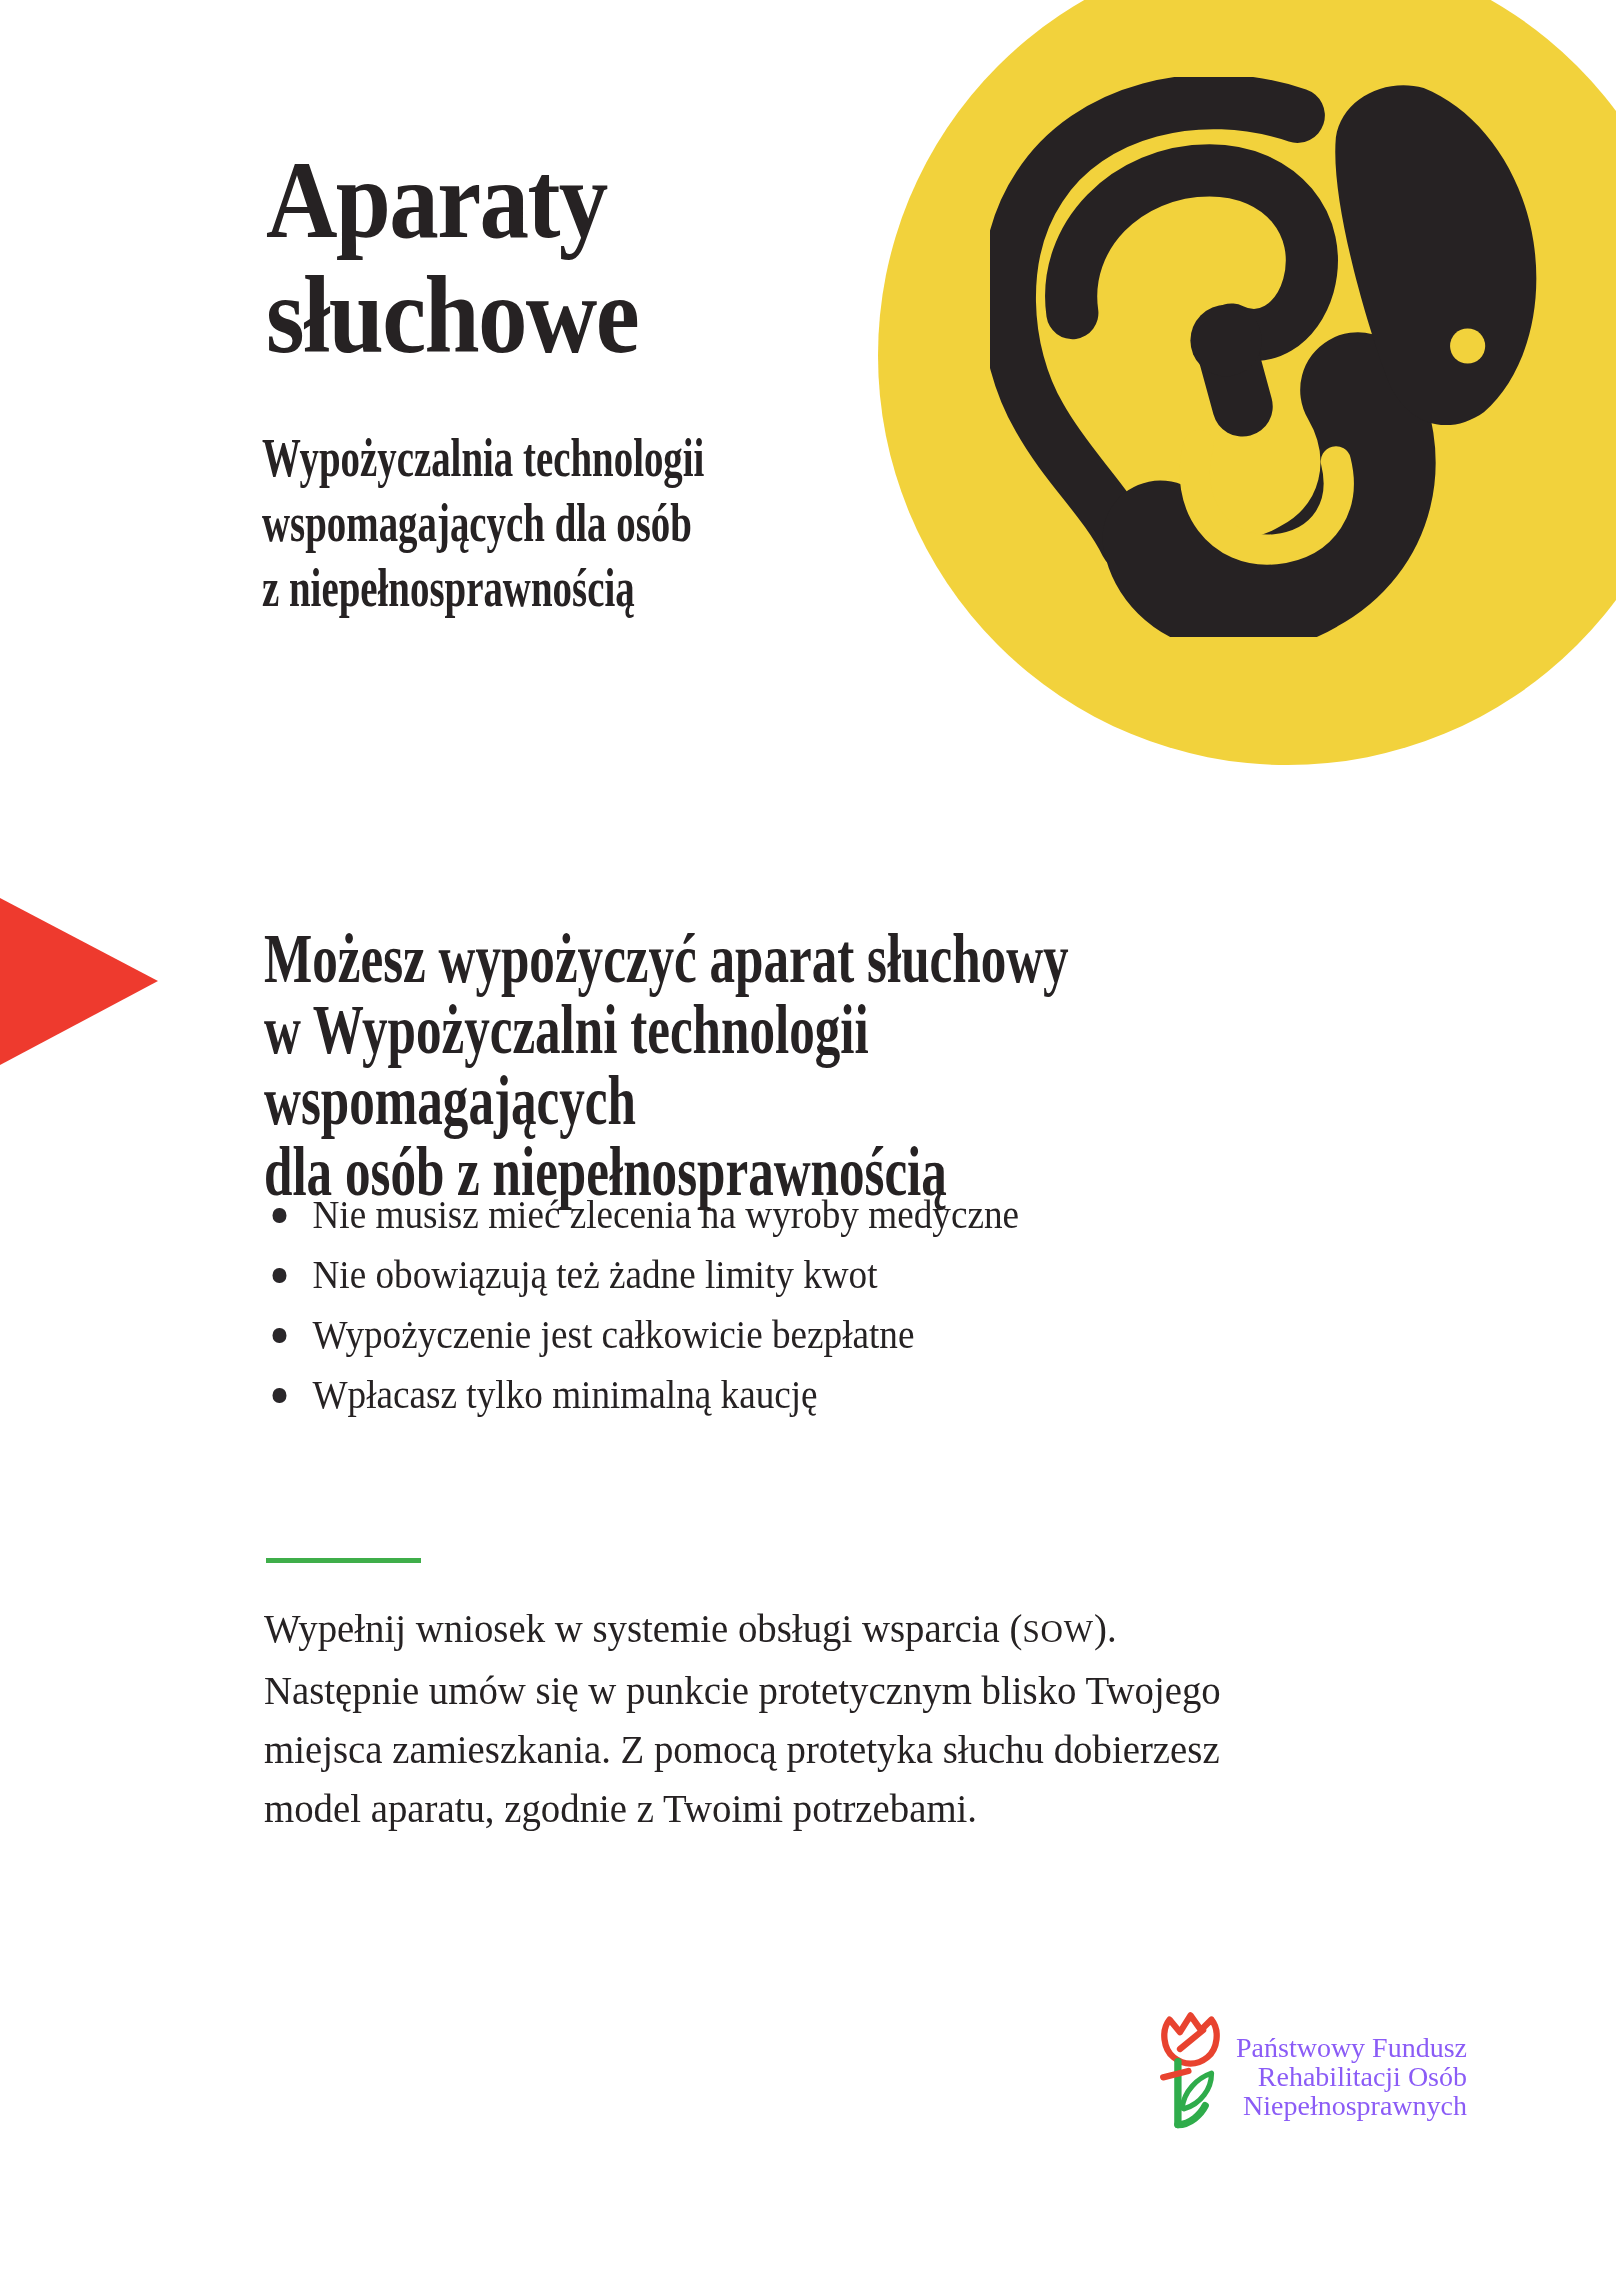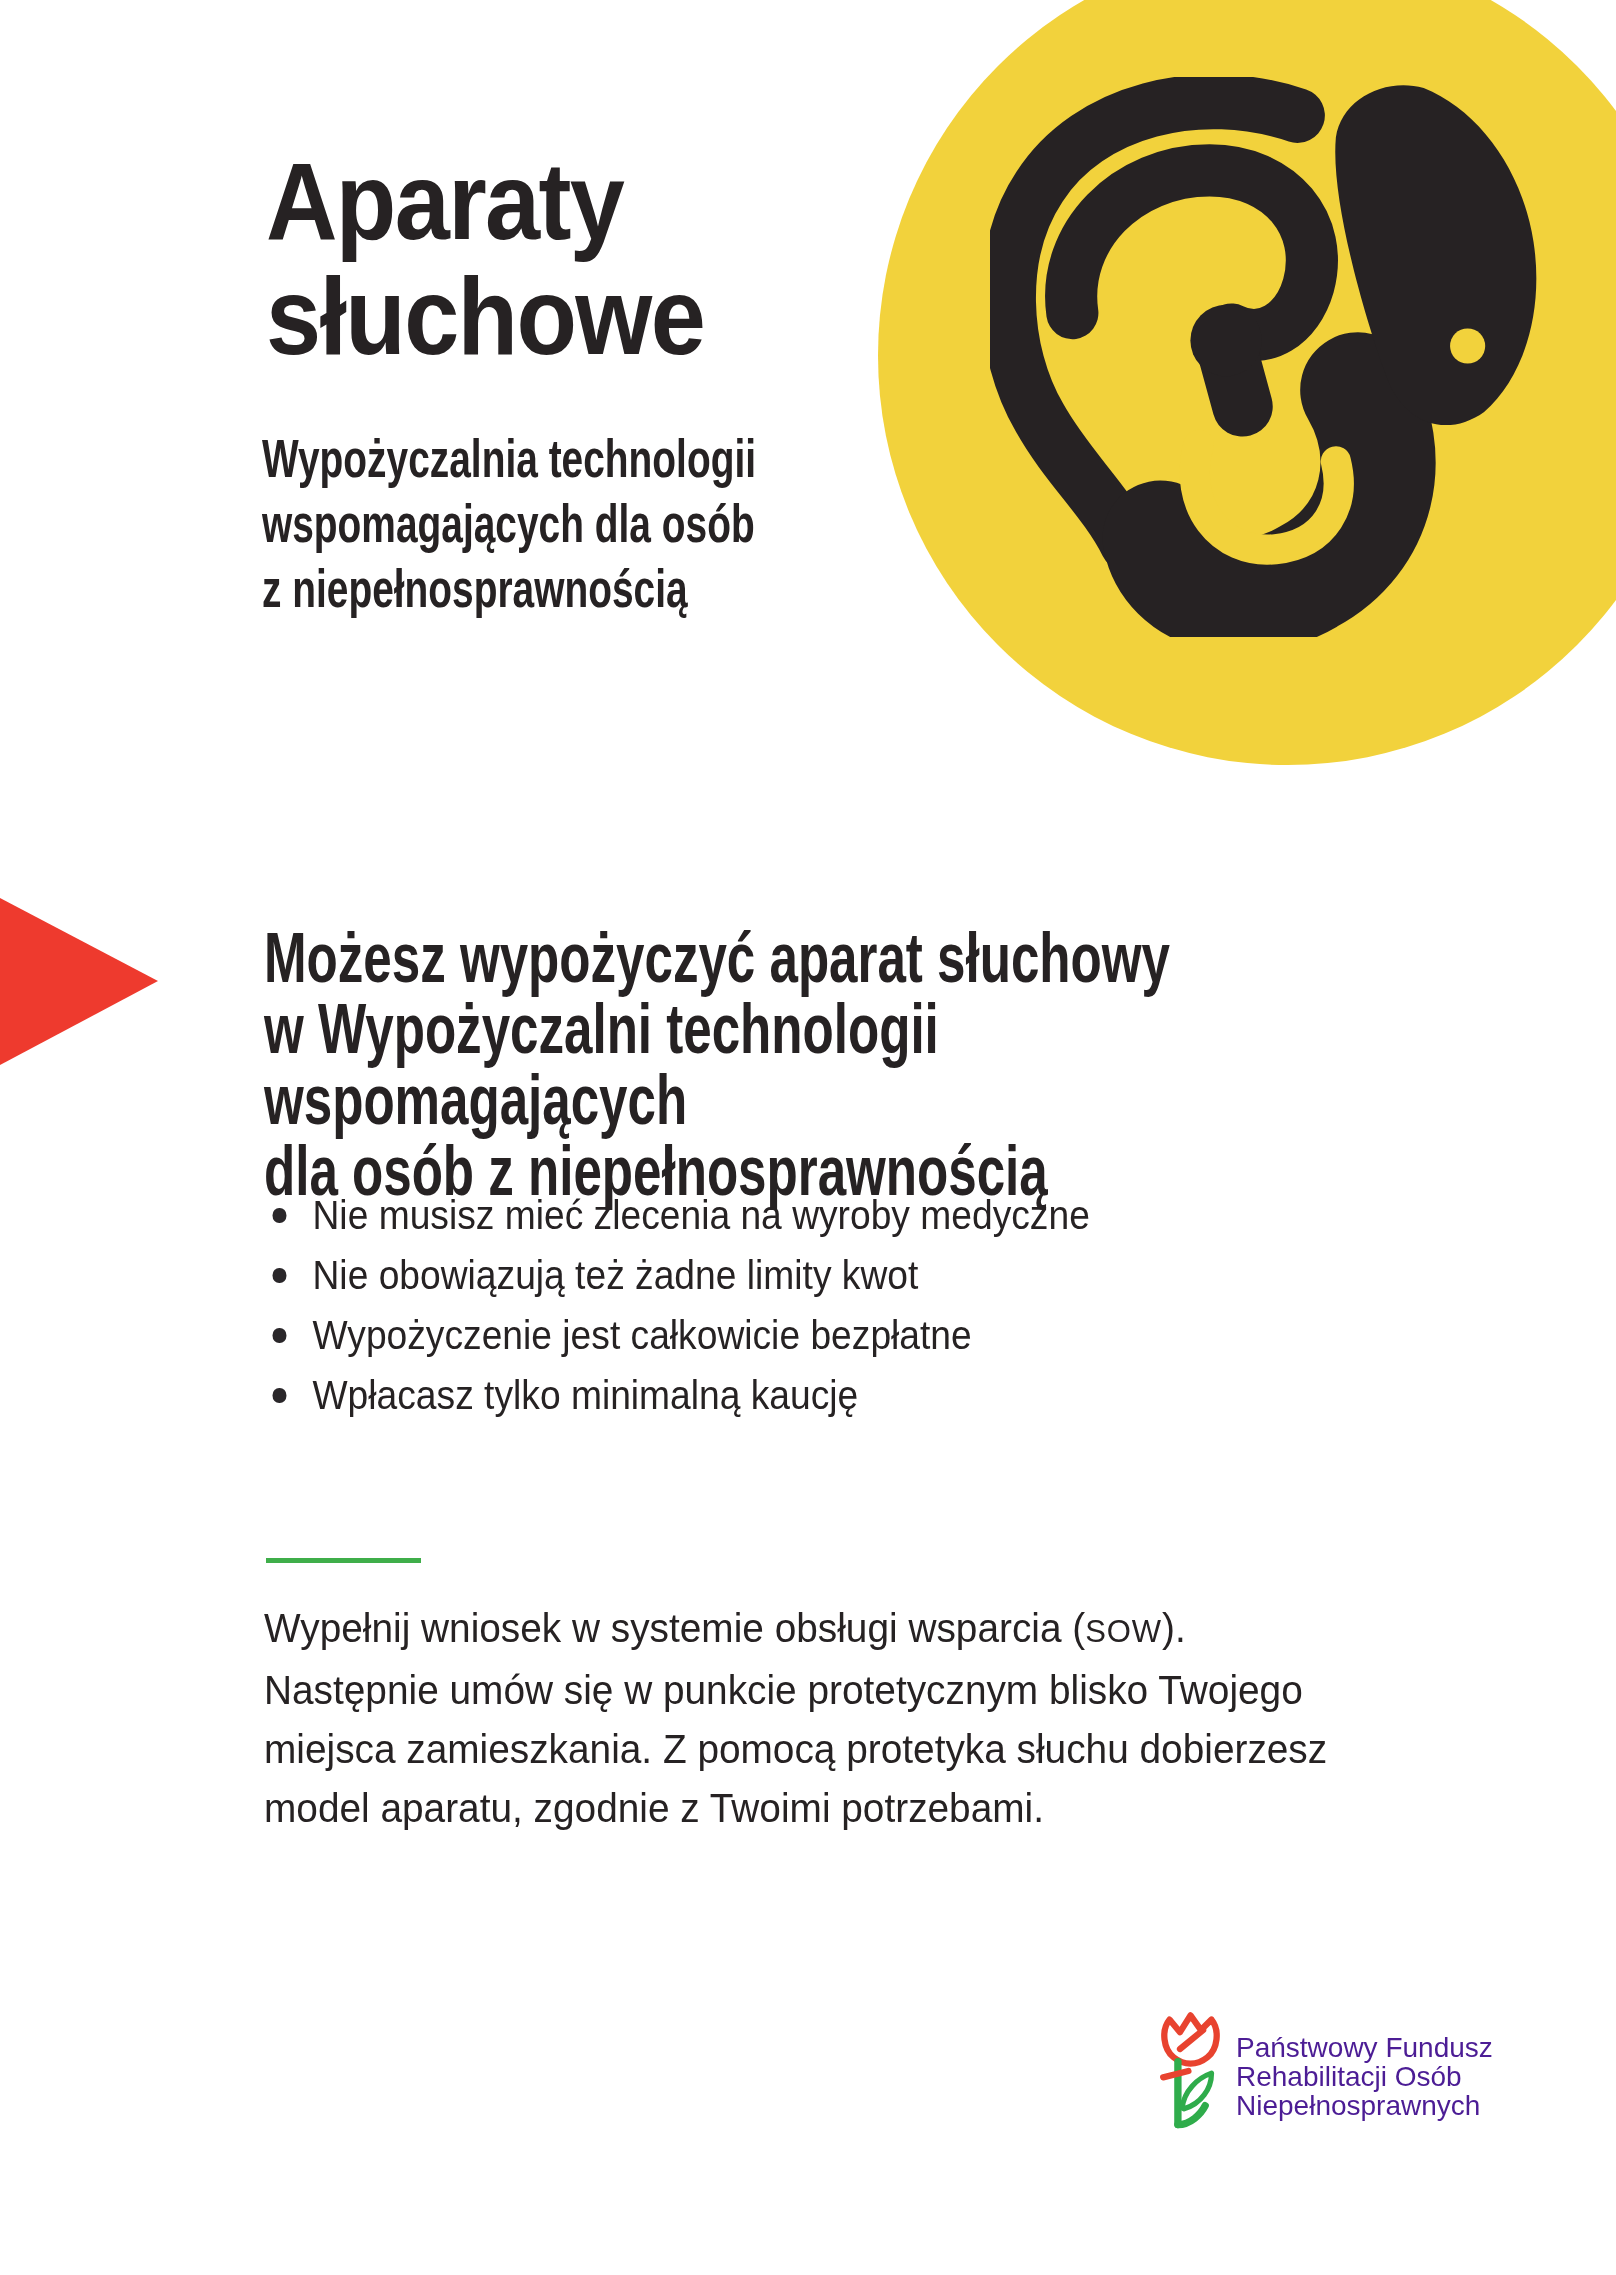--- a/index.html
+++ b/index.html
@@ -1,17 +1,17 @@
 <!DOCTYPE html>
 <html style="font-size:14.4px"><head>
 <meta charset="utf-8">
 <style>
   html,body{margin:0;padding:0;background:#ffffff;}
   body{font-family:"Liberation Sans", sans-serif;}
-  .page{position:relative;width:1617px;height:2275px;background:#ffffff;overflow:hidden;}
+  .page{position:relative;width:1617px;height:2275px;background:#ffffff;overflow:hidden;font-family:Liberation Serif, serif;}
 
   .hero-circle{position:absolute;left:878px;top:-54px;width:819px;height:819px;border-radius:50%;}
   .hero-icon{position:absolute;left:990px;top:77px;}
 
   .title{position:absolute;left:266px;top:143px;font-size:110px;line-height:115px;font-weight:bold;
          letter-spacing:-1.8px;white-space:pre-line;transform:scaleX(.9);transform-origin:0 0;}
   .subtitle{position:absolute;left:262px;top:426px;font-size:54px;line-height:65px;font-weight:bold;
          white-space:pre-line;transform:scaleX(.72);transform-origin:0 0;}
 
   .pointer{position:absolute;left:0;top:898px;width:158px;height:167px;}
@@ -89,19 +89,19 @@
     <svg class="tulip" width="65" height="126" viewBox="0 0 60 120">
       <g fill="none" stroke-linecap="round" stroke-linejoin="round">
         <path d="M14,48 C4,40 2,22 10,12 L20,24 L30,8 L40,22 L50,12 C58,22 56,40 46,48 C36,56 24,56 14,48 Z" stroke="#E8432F" stroke-width="6"></path>
         <path d="M20,40 L42,22" stroke="#E8432F" stroke-width="6"></path>
         <path d="M18,52 L18,112" stroke="#2FAC4B" stroke-width="7"></path>
         <path d="M18,112 C30,112 40,102 44,94" stroke="#2FAC4B" stroke-width="7"></path>
         <path d="M22,96 C24,80 36,68 50,63 C50,78 40,92 24,97 Z" stroke="#2FAC4B" stroke-width="5"></path>
         <path d="M4,67 L28,61" stroke="#E8432F" stroke-width="6"></path>
       </g>
     </svg>
-    <div class="logo-text" style="color:#4c1d95;">Państwowy Fundusz
+    <div class="logo-text" style="color:#8b5cf6;text-align:right;">Państwowy Fundusz
 Rehabilitacji Osób
 Niepełnosprawnych</div>
   </div>
 
 </div>
 
 
 </body></html>

